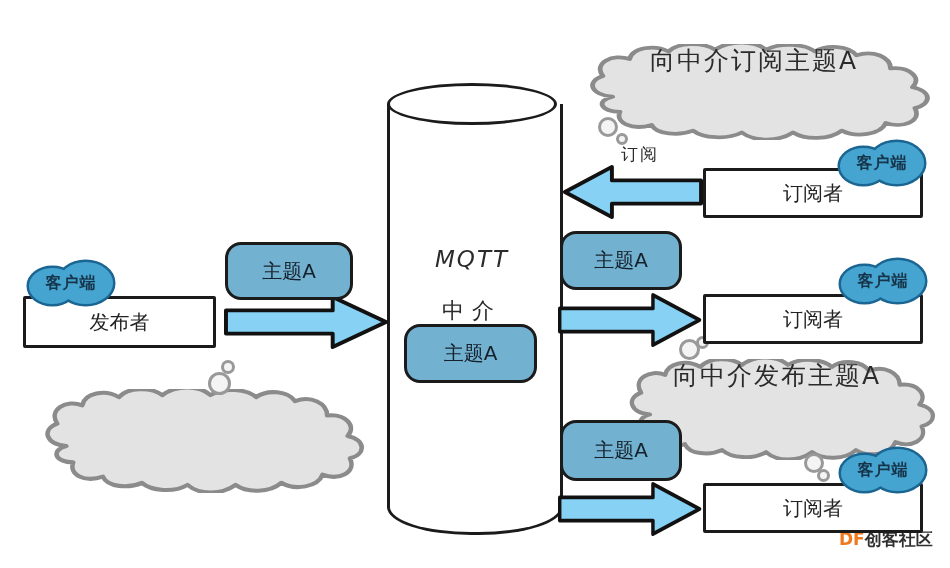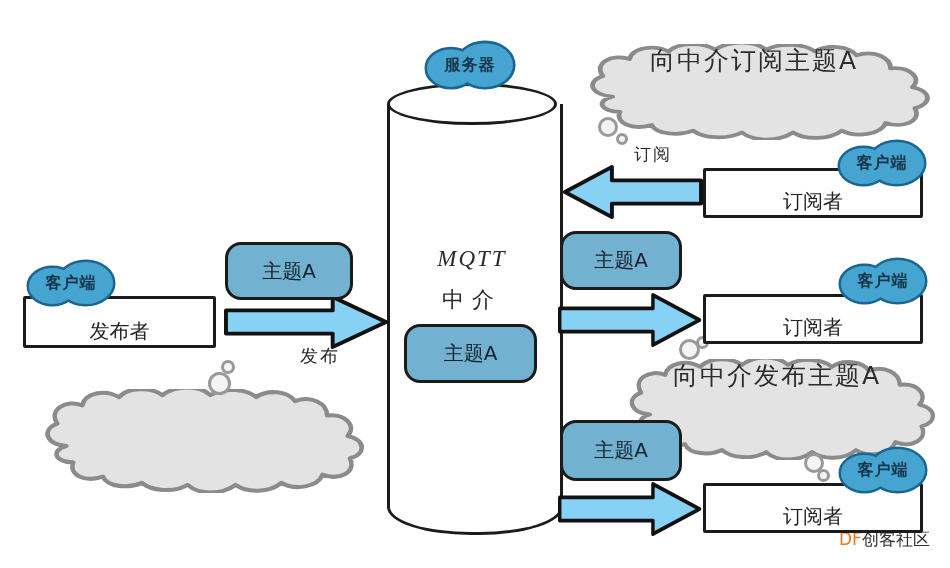--- a/index.html
+++ b/index.html
@@ -7,46 +7,46 @@
           font-family:"DejaVu Sans",sans-serif;color:#222;}
   .abs{position:absolute;}
   
   .cyl-body{left:387px;top:104px;width:170px;height:428px;background:#fff;
     border-left:3.5px solid #1b1b1b;border-right:3.5px solid #1b1b1b;border-bottom:3.5px solid #1b1b1b;
     border-radius:0 0 84px 84px / 0 0 28px 28px;z-index:1;}
   .cyl-top{left:387px;top:83px;width:170px;height:42px;background:#fff;
     border:3.5px solid #1b1b1b;border-radius:50%;z-index:2;box-sizing:border-box;}
   
   .box{background:#fff;border:3.5px solid #1b1b1b;border-radius:2px;display:flex;
-    align-items:flex-end;justify-content:center;font-size:20px;color:#222;z-index:4;box-sizing:border-box;}
+    align-items:center;justify-content:center;font-size:20px;color:#222;z-index:4;box-sizing:border-box;}
   
   .topic{background:#73b1d1;border:3.5px solid #1b1b1b;border-radius:16px;display:flex;
     align-items:center;justify-content:center;font-size:20px;color:#15222c;z-index:4;box-sizing:border-box;}
   
   .badge{z-index:5;display:flex;align-items:center;justify-content:center;}
   .badge svg{position:absolute;inset:0;width:100%;height:100%;}
   .badge .lbl{position:relative;z-index:1;font-size:16px;color:#16354a;font-weight:bold;
     letter-spacing:1px;white-space:nowrap;}
   
   .cloud{z-index:2;display:flex;justify-content:center;}
   .cloud svg{position:absolute;inset:0;width:100%;height:100%;}
   .cloud .lbl{position:relative;z-index:1;font-size:25px;color:#2b2b2b;letter-spacing:2px;white-space:nowrap;}
   
   .arrow{z-index:3;}
   .arrow svg{width:100%;height:100%;display:block;}
   
   .bubble{border:3px solid #999;background:#f4f4f4;border-radius:50%;z-index:3;box-sizing:border-box;}
   
-  .action{font-size:18px;color:#2b2b2b;text-align:right;z-index:4;letter-spacing:2px;white-space:nowrap;}
+  .action{font-size:18px;color:#2b2b2b;text-align:center;z-index:4;letter-spacing:2px;white-space:nowrap;}
   
   .broker-name{left:398px;top:246px;width:148px;text-align:center;z-index:3;color:#2b2b2b;}
-  .broker-name .l1{font-size:23px;font-style:italic;letter-spacing:2px;font-family:Liberation Serif, serif;}
-  .broker-name .l2{font-size:22px;letter-spacing:8px;margin-top:13px;text-align:center;}
+  .broker-name .l1{font-size:23px;font-style:italic;letter-spacing:2px;}
+  .broker-name .l2{font-size:22px;letter-spacing:8px;margin-top:24px;text-align:center;}
   
-  .watermark{left:839px;top:528px;z-index:3;font-size:17px;font-weight:normal;white-space:nowrap;}
+  .watermark{left:839px;top:528px;z-index:3;font-size:17px;font-weight:bold;white-space:nowrap;}
   .watermark .wm-a{color:#f0781e;}
   .watermark .wm-b{color:#2f2f2f;}
 </style>
 </head>
 <body>
 
 <svg width="0" height="0" style="position:absolute">
   <defs>
     <path id="cloud-shape" d="M30,56 C12,54 8,40 22,34 C14,20 30,10 44,16 C46,4 64,0 76,8
       C84,-2 104,-2 114,6 C126,-4 146,-4 156,6 C168,-2 188,0 196,8 C206,0 224,2 230,12
@@ -62,26 +62,20 @@
     <polygon id="arrow-right-shape" points="2,17 110,17 110,3 164,29 110,55 110,41 2,41" fill="#87d1f4" stroke="#111" stroke-width="4" stroke-linejoin="round"></polygon>
     <polygon id="arrow-left-shape" points="143,17 52,17 52,3 4,29 52,55 52,41 143,41" fill="#87d1f4" stroke="#111" stroke-width="4" stroke-linejoin="round"></polygon>
   </defs>
 </svg>
 
 <div id="canvas">
 
   <div class="abs cyl-body"></div>
   <div class="abs cyl-top"></div>
 
-  <div class="abs badge" style="left:424px;top:40px;width:92px;height:50px">
-    <svg viewBox="0 0 92 48" preserveAspectRatio="none">
-        <use href="#badge-shape"></use>
-      </svg>
-    <span class="lbl">服务器</span>
-  </div>
 
   <div class="abs broker-name">
     <div class="l1">MQTT</div>
     <div class="l2">中介</div>
   </div>
   <div class="abs topic" style="left:404px;top:324px;width:133px;height:59px">
     <span>主题A</span>
   </div>
 
   <div class="abs badge" style="left:26px;top:259px;width:90px;height:48px">
@@ -94,21 +88,20 @@
     <span>发布者</span>
   </div>
   <div class="abs topic" style="left:225px;top:242px;width:128px;height:58px">
     <span>主题A</span>
   </div>
   <div class="abs arrow" style="left:224px;top:294px;width:166px;height:56px">
     <svg viewBox="0 0 168 58" preserveAspectRatio="none">
         <use href="#arrow-right-shape"></use>
       </svg>
   </div>
-  <div class="abs action" style="left:240px;top:344px;width:100px">发布</div>
   <div class="abs bubble" style="left:221px;top:360px;width:14px;height:14px"></div>
   <div class="abs bubble" style="left:208px;top:372px;width:23px;height:23px"></div>
   <div class="abs cloud" style="left:32px;top:389px;width:334px;height:104px">
     <svg viewBox="0 0 292 102" preserveAspectRatio="none">
       <use href="#cloud-shape" fill="#e3e3e3" stroke="#8b8b8b" stroke-width="4" stroke-linejoin="round"></use>
     </svg>
   </div>
 
   <div class="abs cloud" style="left:576px;top:44px;width:356px;height:96px">
     <svg viewBox="0 0 292 102" preserveAspectRatio="none">

